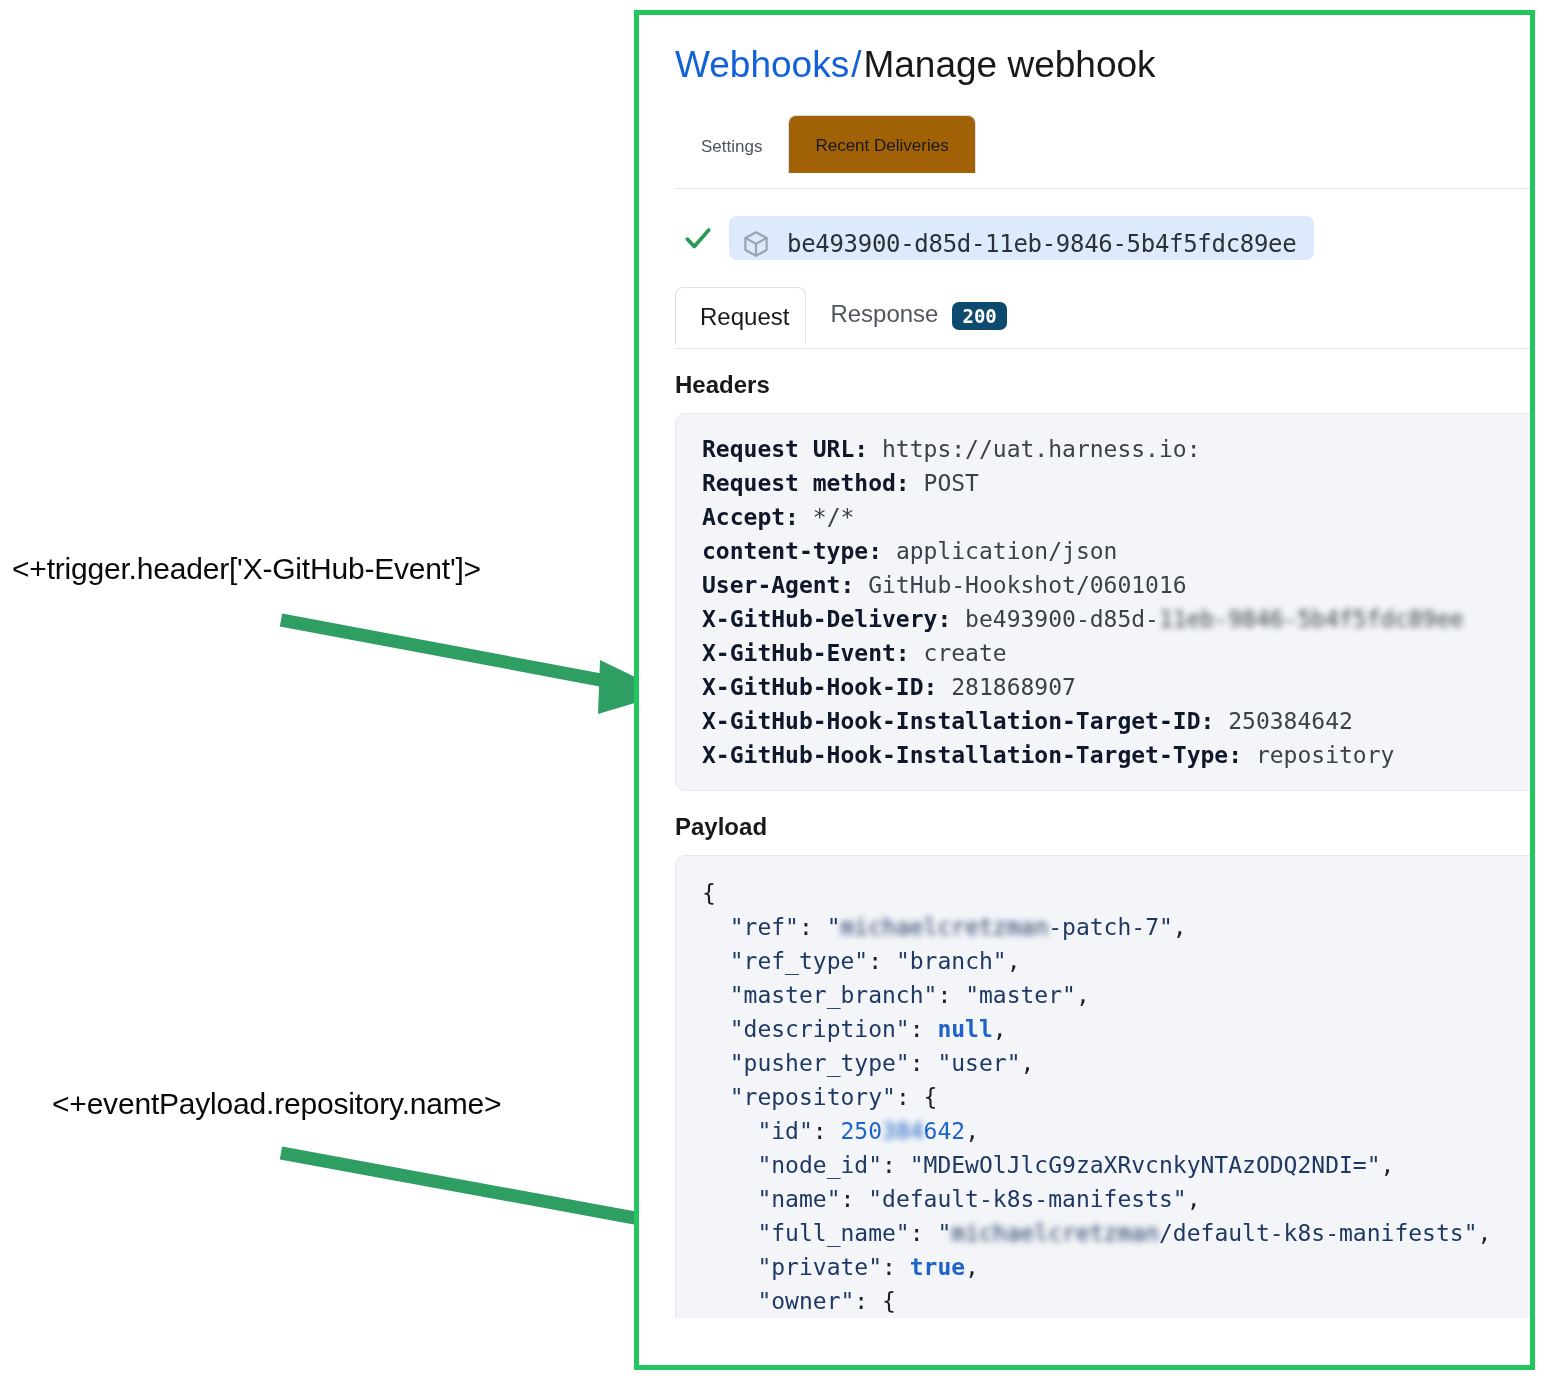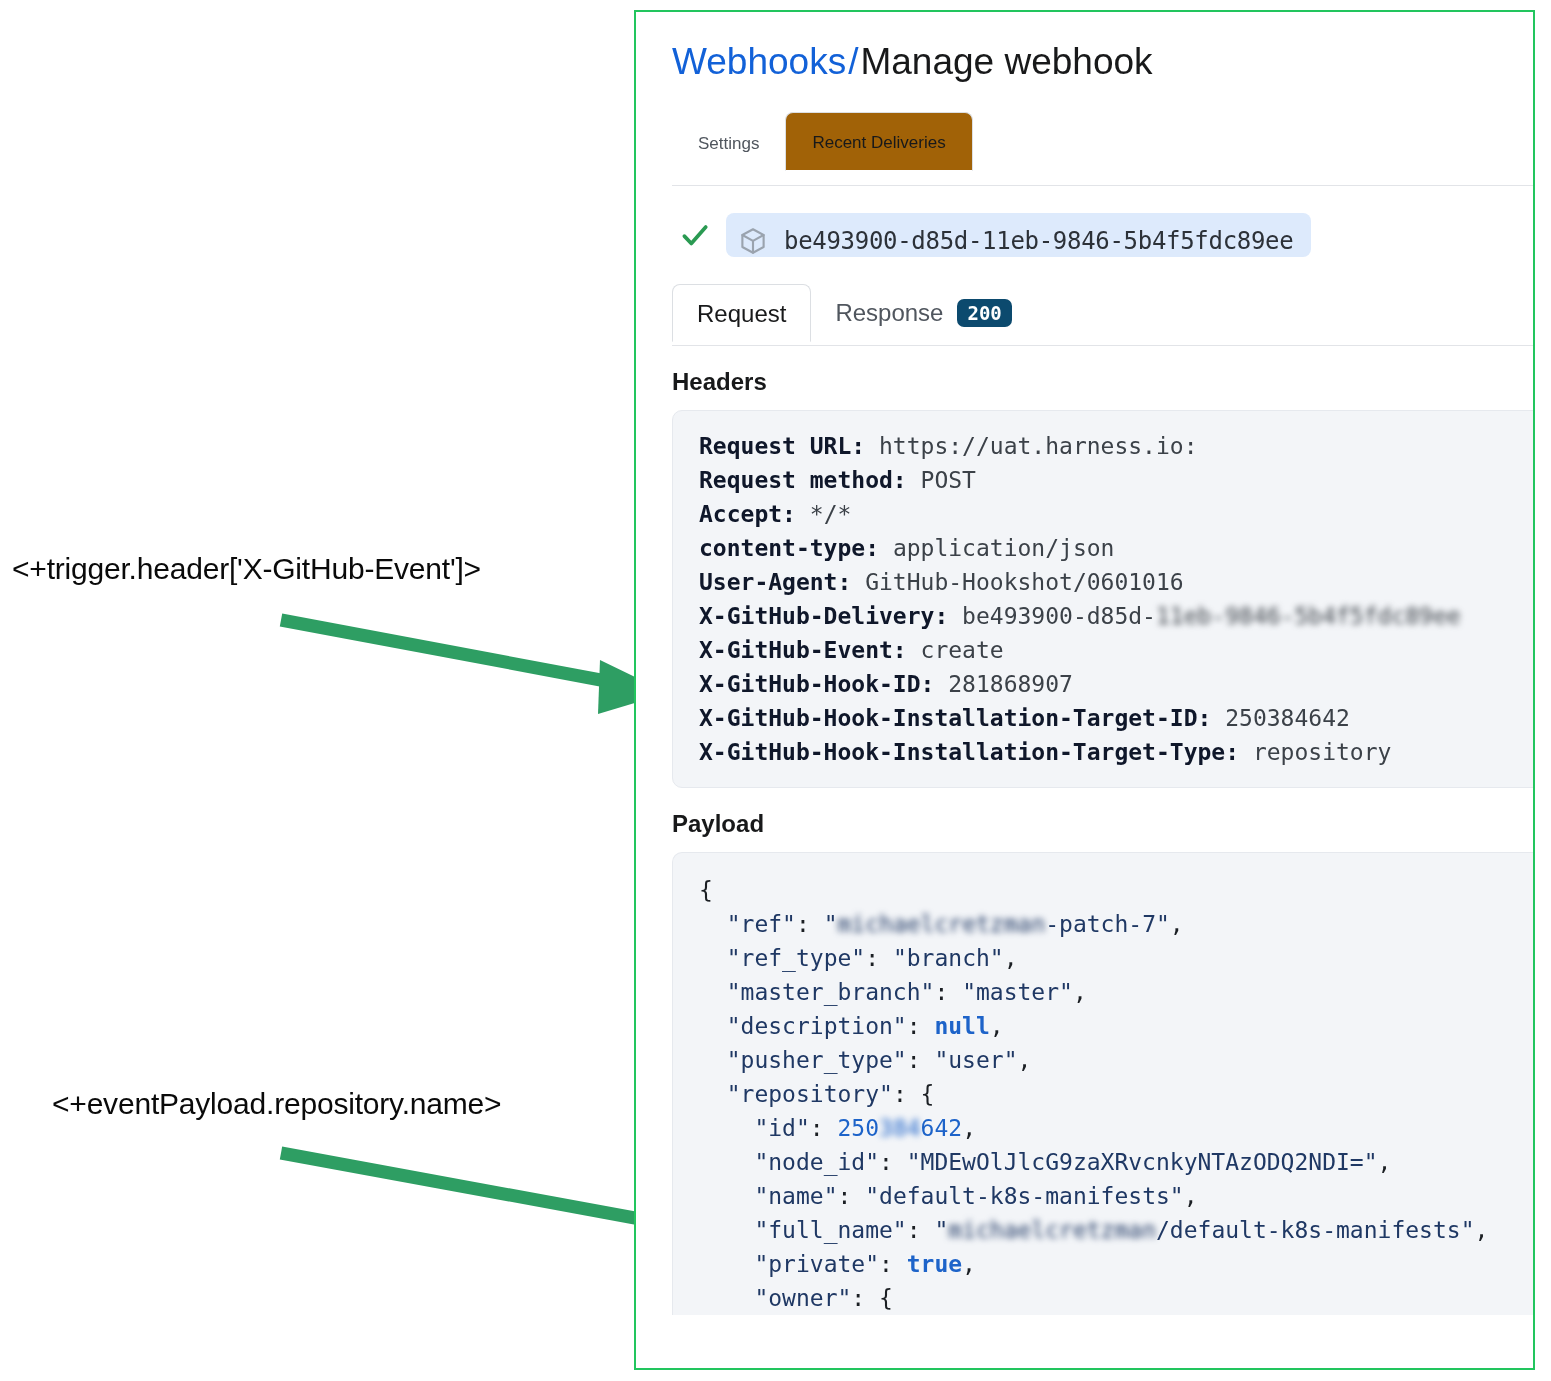--- a/index.html
+++ b/index.html
@@ -24,21 +24,21 @@
   #ann-2{left:52px;top:1087px;}
 
   .arrow-svg{position:absolute;left:0;top:0;width:1551px;height:1381px;pointer-events:none;}
 
   
   .panel{
     position:absolute;
     left:634px;top:10px;
     width:901px;height:1360px;
     background:#ffffff;
-    border:2px solid #22c55e;
+    border:5px solid #22c55e;
     box-sizing:border-box;
     overflow:hidden;
   }
   .panel-inner{
     position:absolute;
     left:0;top:0;
     width:1200px;   
     height:100%;
     padding:0 0 0 36px;
     box-sizing:border-box;
@@ -120,24 +120,24 @@
     margin-top:22px;
     height:64px;
     width:864px;
   }
   .subtabbar:after{
     content:"";position:absolute;left:0;bottom:0;width:100%;
     height:1px;background:#e2e4e8;
   }
   .subtab{
     position:relative;
-    display:inline-flex;align-items:center;
+    display:inline-flex;align-items:flex-start;
     font-size:24px;
     color:#50565e;
-    padding:17px 24px 15px 24px;
+    padding:17px 16px 15px 24px;
     box-sizing:border-box;
     line-height:1;
     vertical-align:bottom;
     cursor:pointer;
   }
   .subtab.active{
     color:#18191a;
     background:#ffffff;
     border:1px solid #dcdfe3;
     border-bottom:1px solid #ffffff;

